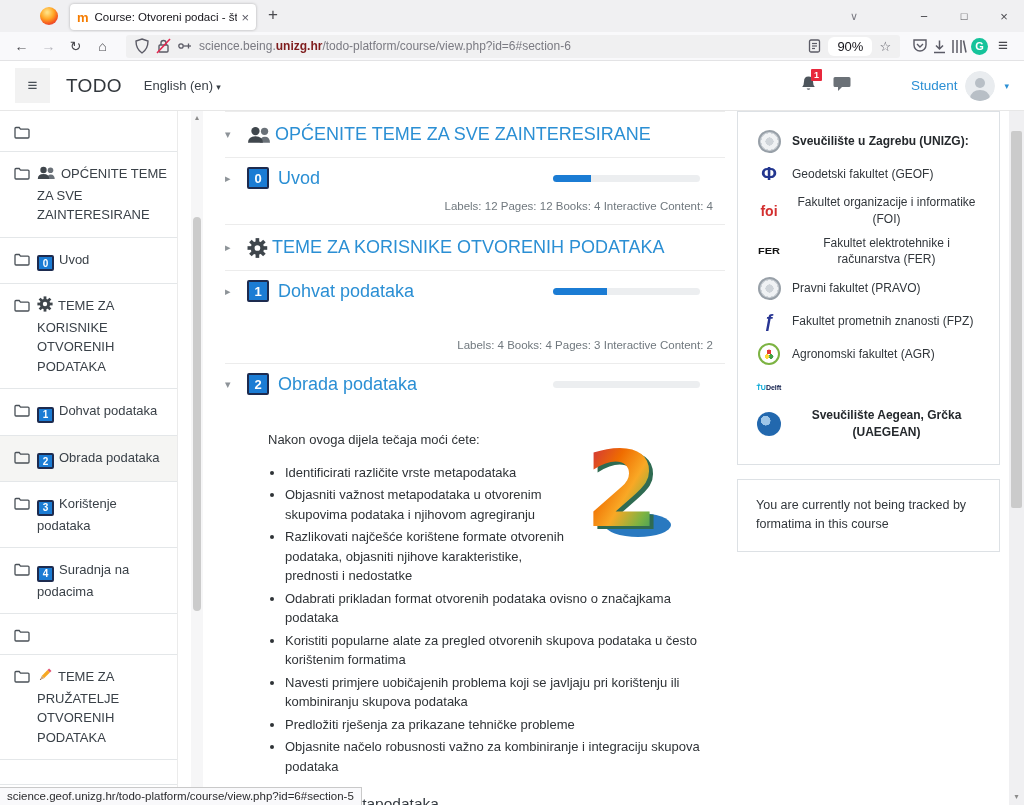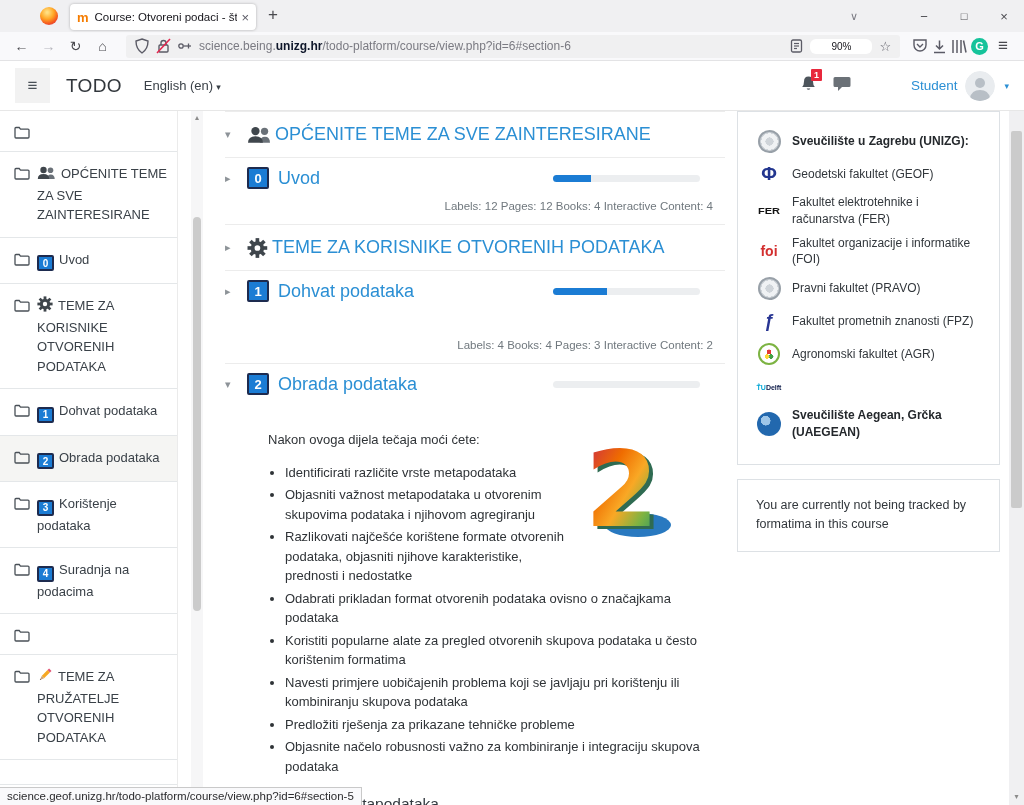--- a/index.html
+++ b/index.html
@@ -23,22 +23,22 @@
 .tb-ctl{width:40px;text-align:center;color:#4a4a4f;font-size:13px;}
 .tb-ctl.tablist{margin-right:30px;font-size:11px;color:#7a7a82;}
 .tb-ctl.max{font-size:11px;}
 
 
 .toolbar{height:29px;background:#f9f9fb;border-bottom:1px solid #e3e3e5;display:flex;align-items:center;padding:0 10px;gap:4px;}
 .nav-btn{width:23px;text-align:center;font-size:14px;color:#4a4a4f;}
 .nav-btn.fwd{color:#b6b6bd;}
 .urlbar{flex:1;height:23px;background:#f0f0f1;border-radius:3px;display:flex;align-items:center;padding:0 9px;gap:7px;margin:0 8px;min-width:0;}
 .url-text{font-size:12px;color:#7a7a82;white-space:nowrap;overflow:hidden;flex:1;}
-.url-text b{color:#0f172a;font-weight:600;}
-.zoom-pill{background:#fff;border-radius:6px;font-size:10px;color:#15141a;padding:2px 21px;}
+.url-text b{color:#7f1d1d;font-weight:600;}
+.zoom-pill{background:#fff;border-radius:6px;font-size:13px;color:#15141a;padding:2px 9px;}
 .star{color:#5b5b66;font-size:13px;}
 .tb-svg{display:flex;align-items:center;}
 .gram{width:17px;height:17px;border-radius:50%;background:#15c39a;color:#fff;font-size:11px;font-weight:bold;display:flex;align-items:center;justify-content:center;}
 .menu-ic{font-size:17px;color:#4a4a4f;margin:0 6px;}
 
 
 .navbar{height:50px;background:#fff;border-bottom:1px solid #e7e7e7;display:flex;align-items:center;padding:0 15px;position:relative;z-index:5;}
 .burger-btn{width:35px;height:35px;background:#f2f2f2;display:flex;align-items:center;justify-content:center;font-size:17px;color:#495057;}
 .brand{font-size:19px;color:#32373c;margin-left:16px;font-weight:500;letter-spacing:.3px;}
 .lang{font-size:13px;color:#3a4148;margin-left:22px;}
@@ -88,21 +88,21 @@
 .topic-content{margin:26px 0 8px 43px;width:440px;font-size:13px;color:#2f3337;line-height:1.5;}
 .num2{float:right;margin:2px 36px 6px 14px;}
 .intro{margin:0 0 13px 0;}
 ul.objectives{margin:0;padding-left:17px;}
 ul.objectives li{margin-bottom:3px;}
 .subhead{font-size:15.5px;color:#343a40;margin:16px 0 10px;clear:left;}
 
 
 .right-col{position:absolute;left:737px;top:0;width:263px;}
 .box{border:1px solid #dde1e5;padding:16px 18px;margin-bottom:14px;background:#fff;}
-.partner{display:flex;align-items:center;gap:10px;margin-bottom:7px;}
+.partner{display:flex;align-items:center;gap:10px;margin-bottom:7px;text-align:center;}
 .plogo{width:26px;height:26px;display:flex;align-items:center;justify-content:center;flex-shrink:0;}
 .ptext{font-size:12px;color:#32373c;line-height:1.4;}
 .partner.bold .ptext{font-weight:bold;color:#24282c;}
 .cc-title{font-size:15px;color:#4b545c;margin:2px 0 12px;}
 .cc-body{font-size:12.5px;color:#32373c;line-height:1.55;}
 .seal{width:23px;height:23px;border-radius:50%;border:2px solid #98a0a8;background:radial-gradient(circle,#cfd4d9 0 30%,#f0f2f4 31% 60%,#cfd4d9 61%);}
 .txtlogo{font-weight:bold;}
 .geofl{color:#23368f;font-size:19px;}
 .ferl{color:#141414;font-size:11px;letter-spacing:0;transform:scaleY(.85);font-weight:800;}
 .foil{color:#d32f2f;font-size:14px;text-transform:lowercase;}
@@ -442,29 +442,29 @@
             <span class="ptext">Sveučilište u Zagrebu (UNIZG):</span>
           </div>
           <div class="partner">
             <span class="plogo">
               <span class="txtlogo geofl">Φ</span>
             </span>
             <span class="ptext">Geodetski fakultet (GEOF)</span>
           </div>
           <div class="partner">
             <span class="plogo">
+              <span class="txtlogo foil">foi</span>
+            </span>
+            <span class="ptext">Fakultet organizacije i informatike (FOI)</span>
+          </div>
+          <div class="partner">
+            <span class="plogo">
               <span class="txtlogo ferl">FER</span>
             </span>
             <span class="ptext">Fakultet elektrotehnike i računarstva (FER)</span>
-          </div>
-          <div class="partner">
-            <span class="plogo">
-              <span class="txtlogo foil">foi</span>
-            </span>
-            <span class="ptext">Fakultet organizacije i informatike (FOI)</span>
           </div>
           <div class="partner">
             <span class="plogo">
               <span class="seal"></span>
             </span>
             <span class="ptext">Pravni fakultet (PRAVO)</span>
           </div>
           <div class="partner">
             <span class="plogo">
               <span class="txtlogo fpzl">ƒ</span>

